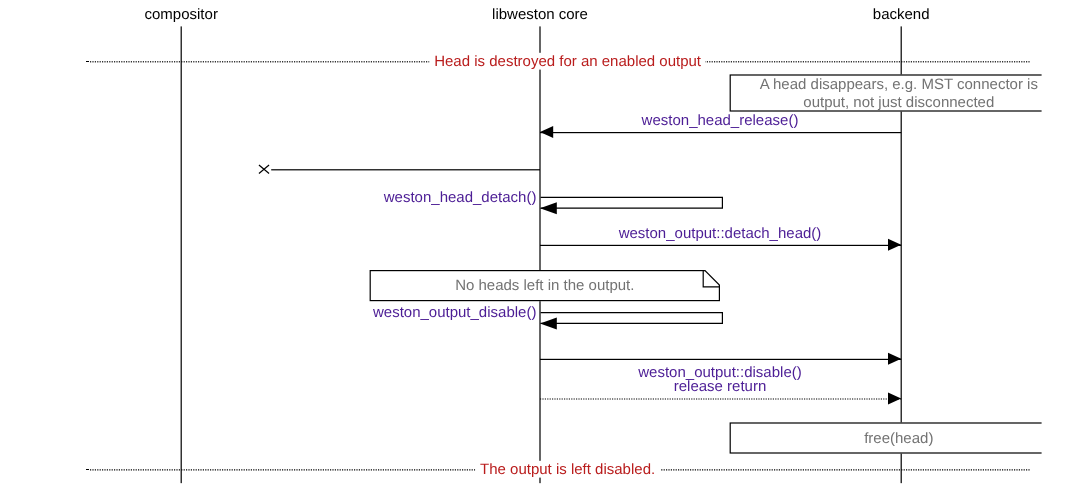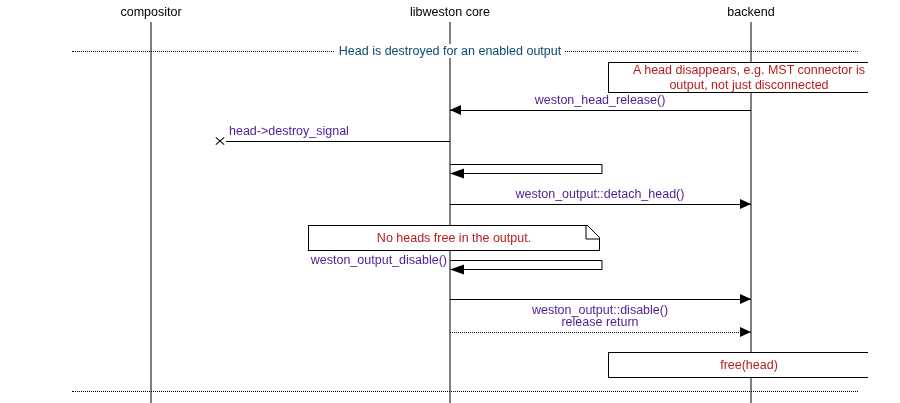--- a/index.html
+++ b/index.html
@@ -35,22 +35,23 @@
     right: 10px;
     height: 0;
     border-top: 1px dotted #000000;
   }
   .separator-text {
     position: absolute;
     transform: translateX(-50%) translateY(-50%);
     background: #ffffff;
     padding: 0 4px;
     font-size: 12.5px;
-    color: #0c4a6e;
+    color: #b91c1c;
     white-space: nowrap;
+    margin-left: 23px;
   }
   .msg-line {
     position: absolute;
     height: 0;
     border-top: 1px solid #000000;
   }
   .msg-line.dotted {
     border-top: 1px dotted #000000;
   }
   .msg-label {
@@ -105,21 +106,21 @@
     position: absolute;
   }
   .selfcall svg { display: block; }
 
   .note-box {
     position: absolute;
     box-sizing: border-box;
     border: 1px solid #000000;
     background: #ffffff;
     font-size: 12.5px;
-    color: #b91c1c;
+    color: #737373;
     display: flex;
     align-items: center;
     justify-content: center;
     text-align: center;
     line-height: 1.18;
     padding: 1px 4px;
   }
   .note-fold-diag {
     position: absolute;
     right: -1px;
@@ -152,35 +153,35 @@
       <div>output, not just disconnected</div>
     </div>
   </div>
 
   <div class="msg-line" style="left:450px; top:110px; width:301px;"></div>
   <div class="arrowhead left" style="left:461px; top:110px;"></div>
   <div class="msg-label" style="left:600px; top:93px;">weston_head_release()</div>
 
   <div class="msg-line" style="left:226px; top:141px; width:224px;"></div>
   <div class="xmark" style="left:220px; top:141px;"></div>
-  <div class="msg-label right-of" style="left:229px; top:124px;">head-&gt;destroy_signal</div>
 
   <div class="selfcall" style="left:450px; top:160px;">
     <svg width="155" height="24" viewBox="0 0 155 24">
       <polyline points="0.5,4.5 152,4.5 152,13.5 0.5,13.5" fill="none" stroke="#000000" stroke-width="1"></polyline>
       <polygon points="0,13.5 14,8.5 14,18.5" fill="#000000"></polygon>
     </svg>
   </div>
+  <div class="msg-label left-of" style="left:447px; top:157px;">weston_head_detach()</div>
 
   <div class="msg-line" style="left:450px; top:204px; width:301px;"></div>
   <div class="arrowhead right" style="left:740px; top:204px;"></div>
   <div class="msg-label" style="left:600px; top:187px;">weston_output::detach_head()</div>
 
   <div class="note-box" style="left:308px; top:225px; width:292px; height:26px;">
-    <span>No heads free in the output.</span>
+    <span>No heads left in the output.</span>
     <span class="note-fold-diag">
       <svg width="20" height="20" viewBox="0 0 20 20">
         <polygon points="6,-1 21,-1 21,14" fill="#ffffff"></polygon>
         <polyline points="6,-1 6,14 21,14" fill="none" stroke="#000000" stroke-width="1"></polyline>
         <line x1="6" y1="-1" x2="21" y2="14" stroke="#000000" stroke-width="1"></line>
       </svg>
     </span>
   </div>
 
   <div class="selfcall" style="left:450px; top:256px;">
@@ -197,14 +198,15 @@
 
   <div class="msg-line dotted" style="left:450px; top:332px; width:301px;"></div>
   <div class="arrowhead right" style="left:740px; top:332px;"></div>
   <div class="msg-label" style="left:600px; top:315px;">release return</div>
 
   <div class="note-box" style="left:608px; top:352px; width:282px; height:26px;">
     <span>free(head)</span>
   </div>
 
   <div class="separator" style="top:391px;"></div>
+  <div class="separator-text" style="left:450px; top:391px;">The output is left disabled.</div>
 
 </div>
 
 </body></html>

